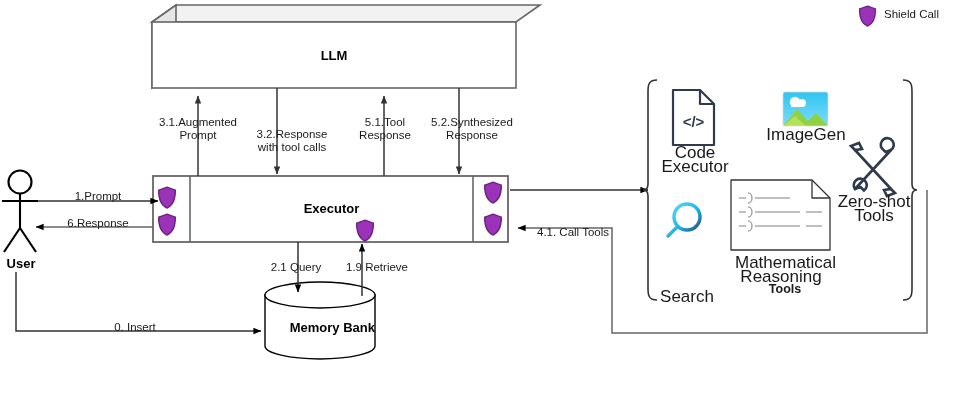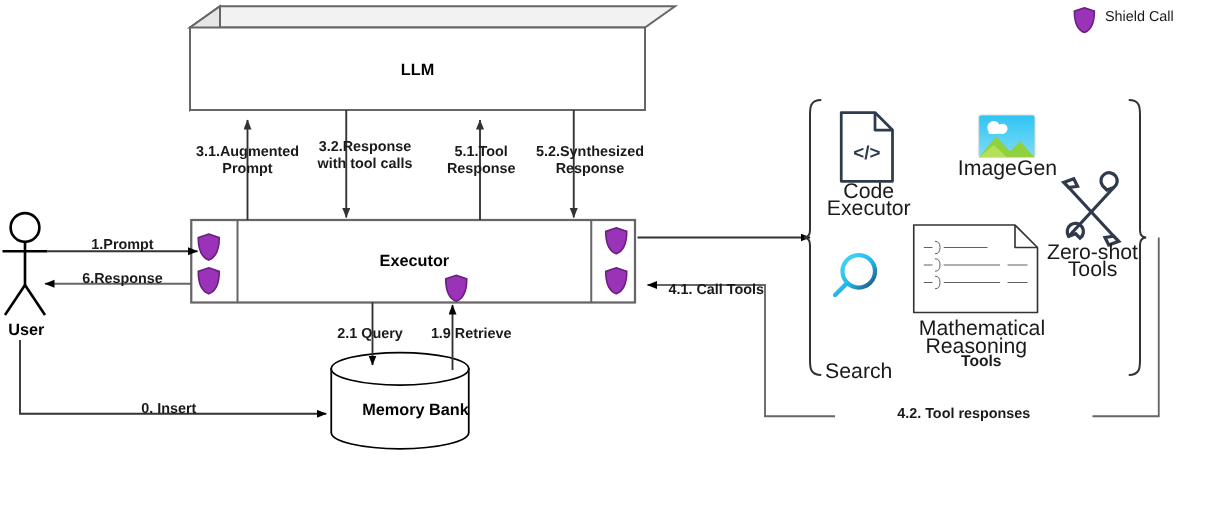--- a/index.html
+++ b/index.html
@@ -1,21 +1,21 @@
 <!DOCTYPE html>
 <html><head>
 <meta charset="utf-8">
 <style>
   html,body{margin:0;padding:0;background:#ffffff;}
   body{width:970px;height:411px;position:relative;overflow:hidden;
        font-family:"Liberation Sans","DejaVu Sans",sans-serif;color:#000;}
   #stage{position:absolute;left:0;top:0;width:970px;height:411px;}
   #stage > svg{position:absolute;left:0;top:0;}
   .lbl{position:absolute;font-size:11.5px;line-height:13px;color:#1a1a1a;
-       text-align:center;white-space:pre-line;font-weight:bold;}
+       text-align:center;white-space:pre-line;}
   .node-title{position:absolute;font-weight:bold;font-size:13px;color:#000;
        text-align:center;}
   .icon-cap{position:absolute;font-size:17px;line-height:13.5px;text-align:center;
        color:#1a1a1a;white-space:pre-line;}
   .icon-cap.bold{font-weight:bold;font-size:12.5px;}
   #caption{position:absolute;left:0;top:374px;width:970px;text-align:center;
        font-size:15px;color:#1a1a1a;}
   .legend-text{position:absolute;font-size:11.5px;color:#1a1a1a;}
 </style>
 </head>
@@ -177,38 +177,37 @@
   <div class="node-title" style="left:152px;top:48px;width:364px;">LLM</div>
 
   <div class="node-title" style="left:190px;top:201px;width:283px;">Executor</div>
 
   <div class="node-title" style="left:265px;top:320px;width:110px;text-align:right;">Memory Bank</div>
 
   <div class="node-title" style="left:0px;top:256px;width:42px;">User</div>
 
   <div class="lbl" style="left:140px;top:116px;width:116px;">3.1.Augmented
 Prompt</div>
-  <div class="lbl" style="left:232px;top:112px;width:120px;">3.2.Response
+  <div class="lbl" style="left:232px;top:128px;width:120px;">3.2.Response
 with tool calls</div>
   <div class="lbl" style="left:344px;top:116px;width:82px;">5.1.Tool
 Response</div>
   <div class="lbl" style="left:414px;top:116px;width:116px;">5.2.Synthesized
 Response</div>
 
   <div class="lbl" style="left:58px;top:190px;width:80px;">1.Prompt</div>
   <div class="lbl" style="left:52px;top:217px;width:92px;">6.Response</div>
 
   <div class="lbl" style="left:92px;top:321px;width:86px;">0. Insert</div>
 
   <div class="lbl" style="left:258px;top:261px;width:76px;">2.1 Query</div>
   <div class="lbl" style="left:334px;top:261px;width:86px;">1.9 Retrieve</div>
 
   <div class="lbl" style="left:518px;top:178px;width:110px;margin-top:48px;">4.1. Call Tools</div>
 
-  <div class="lbl" style="left:668px;top:325px;width:206px;background:#fff;">4.2. Tool responses</div>
 
   <div class="icon-cap" style="left:650px;top:146px;width:90px;">Code Executor</div>
   <div class="icon-cap" style="left:764px;top:128px;width:84px;">ImageGen</div>
   <div class="icon-cap" style="left:655px;top:256px;width:64px;margin-top:34px;">Search</div>
   <div class="icon-cap" style="left:735px;top:256px;width:92px;text-align:center;">Mathematical
 Reasoning</div>
   <div class="icon-cap" style="left:836px;top:195px;width:76px;">Zero-shot
 Tools</div>
 
   <div class="icon-cap bold" style="left:730px;top:283px;width:110px;">Tools</div>

